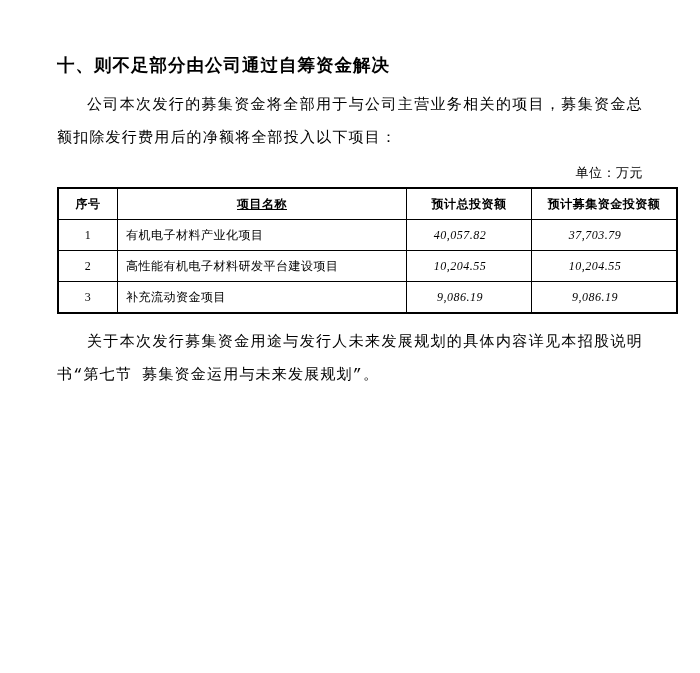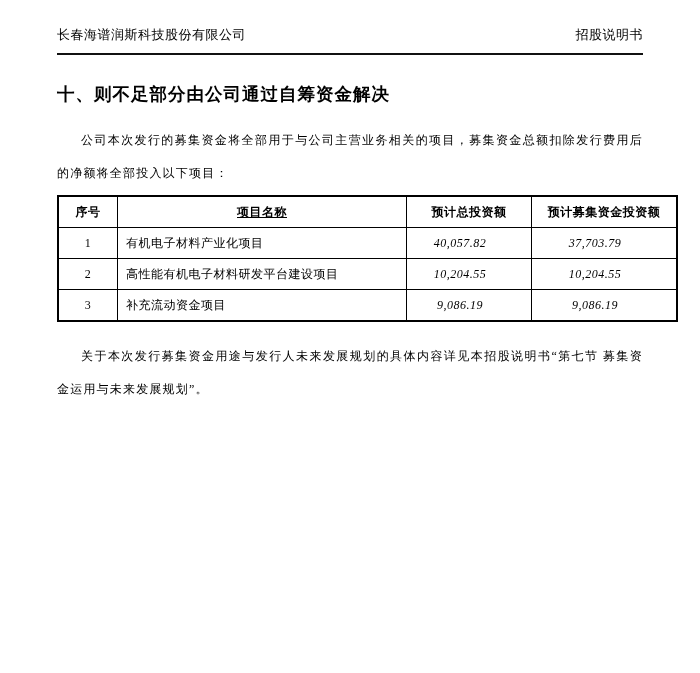--- a/index.html
+++ b/index.html
@@ -29,26 +29,27 @@
     padding-bottom: 9px;
     border-bottom: 2px solid #111111;
   }
   .section-title {
     margin: 27px 0 0 0;
     font-size: 17.5px;
     font-weight: bold;
     letter-spacing: 1px;
   }
   .para {
-    margin: 18px 0 0 0;
-    font-size: 12px;
+    margin: 12px 0 0 0;
+    font-size: 15px;
     line-height: 33px;
     letter-spacing: 1.2px;
     text-align: justify;
     text-indent: 2em;
+    font-family: Liberation Mono, monospace;
   }
   .unit {
     margin-top: 9px;
     font-size: 13px;
     text-align: right;
     letter-spacing: 0.5px;
   }
   table.fund-table {
     width: 100%;
     margin-top: 5px;
@@ -75,29 +76,26 @@
   .c-center { text-align: center; }
   .c-left   { text-align: left; }
   .c-num    { text-align: center; padding-right: 26px !important; font-style: italic; }
   tr.total-row td { font-weight: bold; border-top: 2px solid #000000; }
 </style>
 </head>
 <body>
 
 <div class="page">
 
-  <div class="header">
-    <span>长春海谱润斯科技股份有限公司</span>
-    <span>招股说明书</span>
-  </div>
 
   <h1 class="section-title">十、则不足部分由公司通过自筹资金解决</h1>
 
   <p class="para">公司本次发行的募集资金将全部用于与公司主营业务相关的项目，募集资金总额扣除发行费用后的净额将全部投入以下项目：</p>
 
+  <div class="unit">单位：万元</div>
 
   <table class="fund-table">
     <thead>
       <tr>
         <th class="col-no">序号</th>
         <th class="col-name">项目名称</th>
         <th class="col-tot">预计总投资额</th>
         <th class="col-rai">预计募集资金投资额</th>
       </tr>
     </thead>

